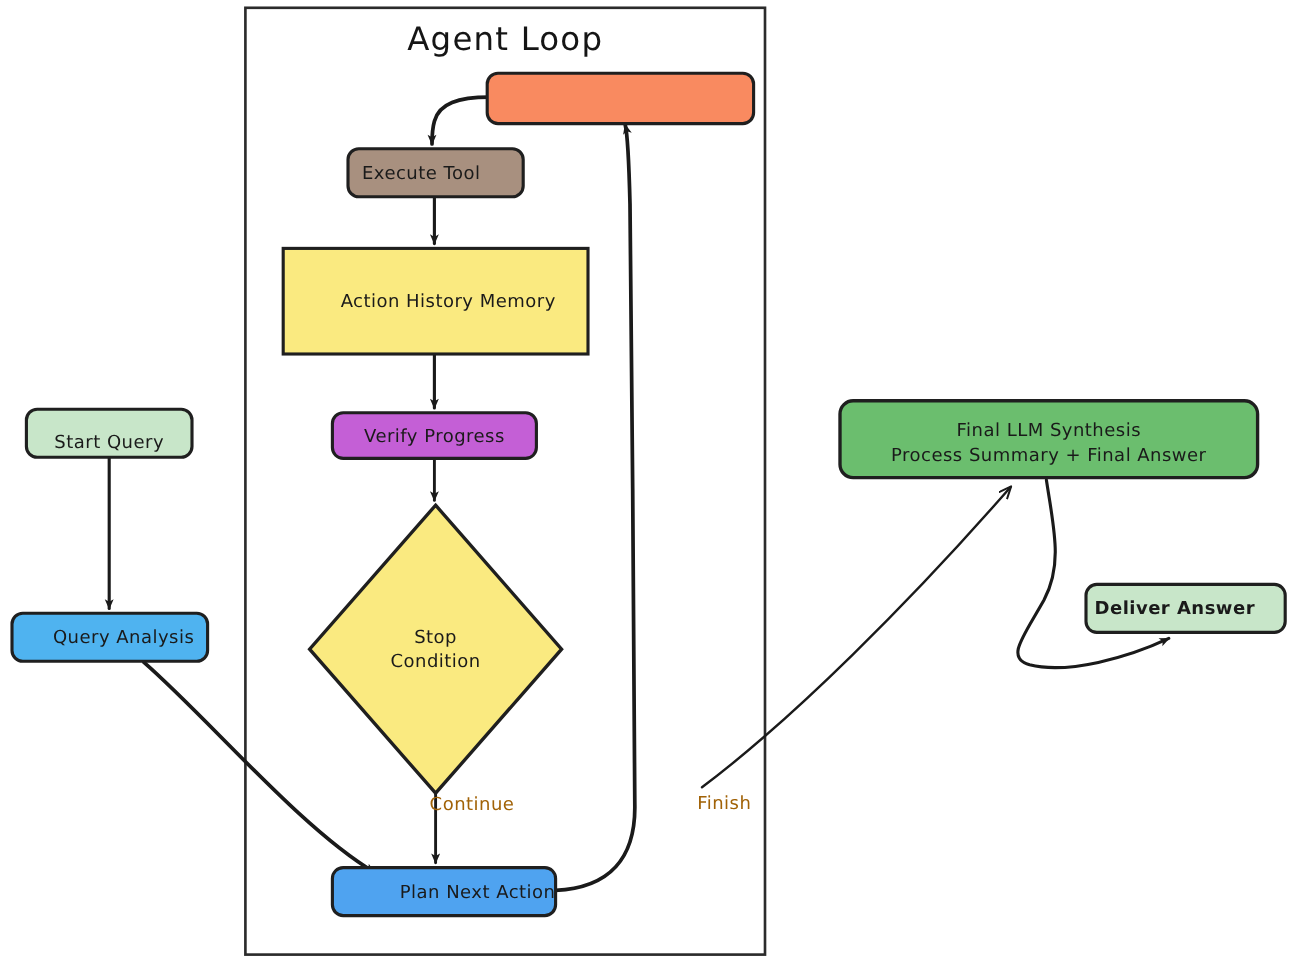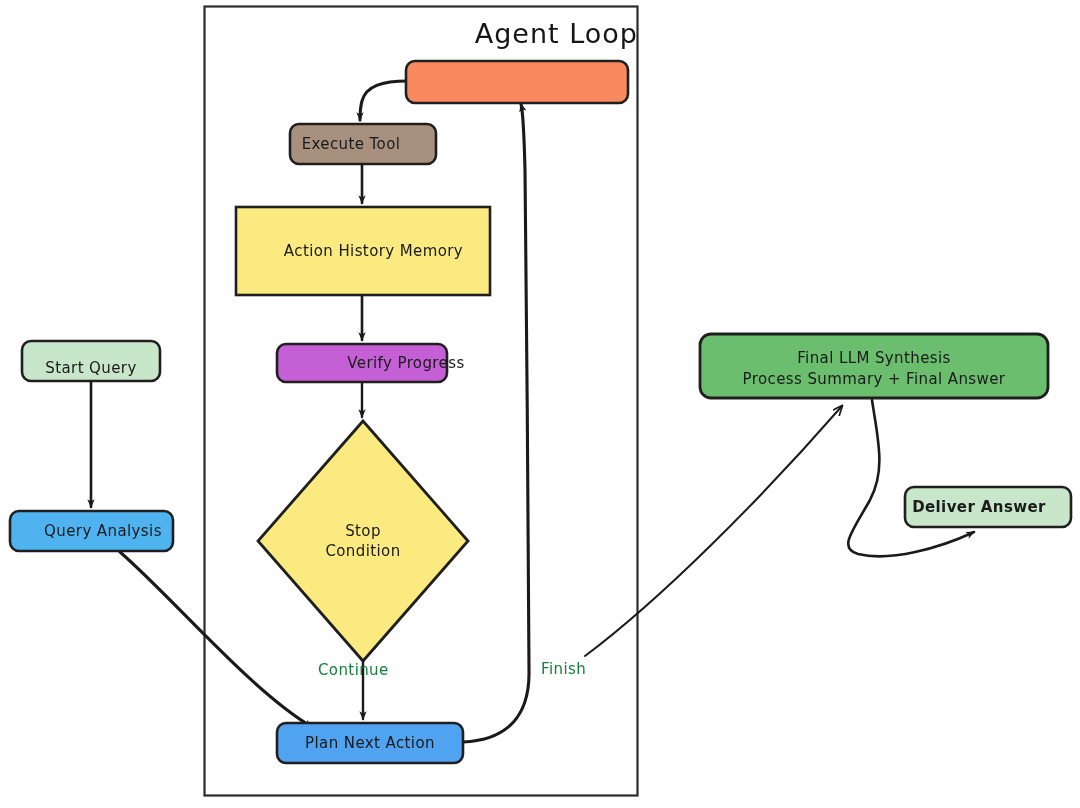--- a/index.html
+++ b/index.html
@@ -34,25 +34,26 @@
     letter-spacing: 0.4px;
     line-height: 1.35;
     white-space: pre;
     display: flex;
     align-items: center;
     justify-content: center;
   }
   .edge-label {
     position: absolute;
     pointer-events: none;
-    color: #15803d;
+    color: #a16207;
     font-family: "DejaVu Sans", sans-serif;
     font-size: 15px;
     letter-spacing: 0.4px;
     white-space: pre;
+    margin-left: 40px;
   }
   .group-title {
     position: absolute;
     pointer-events: none;
     color: #151515;
     font-family: "DejaVu Sans", sans-serif;
     font-size: 27px;
     letter-spacing: 1px;
     white-space: pre;
   }
@@ -150,33 +151,33 @@
 
     <g>
       <rect x="700" y="334" width="348" height="64" rx="11" ry="11" fill="#6BBE6E" stroke="#1f1f1f" stroke-width="2.8"></rect>
     </g>
 
     <g>
       <rect x="905" y="487" width="166" height="40" rx="9" ry="9" fill="#C8E6C9" stroke="#1f1f1f" stroke-width="2.6"></rect>
     </g>
   </svg>
 
-  <div class="group-title" style="left:204px; top:18px; width:434px; text-align:right;">Agent Loop</div>
+  <div class="group-title" style="left:204px; top:18px; width:434px; text-align:center;">Agent Loop</div>
 
 
   <div class="node-label" style="left:290px; top:124px; width:122px; height:40px;">Execute Tool</div>
 
   <div class="node-label" style="left:236px; top:207px; width:275px; height:88px;">Action History Memory</div>
 
-  <div class="node-label" style="left:277px; top:344px; width:170px; height:38px;padding-left:44px;">Verify Progress</div>
+  <div class="node-label" style="left:277px; top:344px; width:170px; height:38px;">Verify Progress</div>
 
   <div class="node-label" style="left:258px; top:421px; width:210px; height:240px;">Stop
 Condition</div>
 
-  <div class="node-label" style="left:277px; top:723px; width:186px; height:40px;">Plan Next Action</div>
+  <div class="node-label" style="left:277px; top:723px; width:186px; height:40px;padding-left:28px;">Plan Next Action</div>
 
   <div class="node-label" style="left:22px; top:341px; width:138px; height:55px;">Start Query</div>
 
   <div class="node-label" style="left:10px; top:511px; width:186px; height:40px;border-radius:15px;">Query Analysis</div>
 
   <div class="node-label" style="left:700px; top:334px; width:348px; height:69px;">Final LLM Synthesis
 Process Summary + Final Answer</div>
 
   <div class="node-label" style="left:905px; top:487px; width:148px; height:40px;font-weight:bold;">Deliver Answer</div>
 

